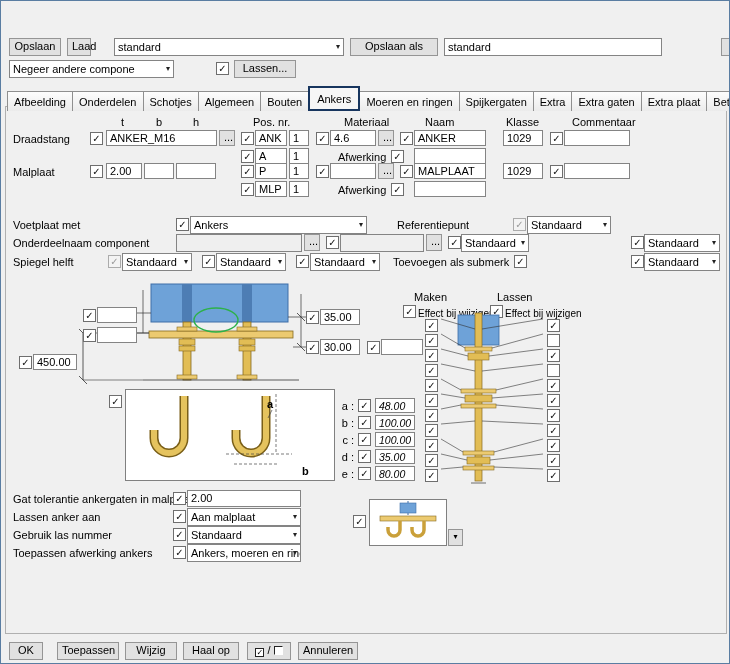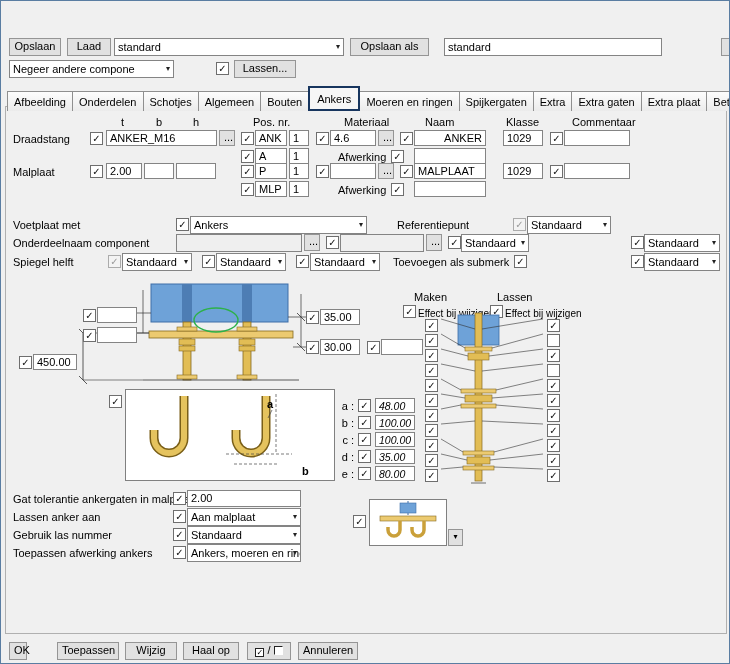--- a/index.html
+++ b/index.html
@@ -56,25 +56,25 @@
   .mini.half { border-color:transparent; border-top:1px solid #222; border-left:1px solid #222; }
   svg { display:block; }
 </style>
 </head>
 <body>
 
 <div class="win">
 
 
   <div class="btn" style="left:8px;top:37px;width:52px;">Opslaan</div>
-  <div class="btn" style="left:66px;top:37px;width:44px;">Laad</div>
+  <div class="btn" style="left:66px;top:37px;width:24px;">Laad</div>
   <div class="combo" style="left:113px;top:37px;width:230px;">
     <span>standard</span><span class="arr">▾</span>
   </div>
-  <div class="btn" style="left:349px;top:37px;width:79px;">Opslaan als</div>
+  <div class="btn" style="left:349px;top:37px;width:88px;">Opslaan als</div>
   <div class="field" style="left:443px;top:37px;width:218px;height:18px;line-height:15px;">standard</div>
   <div class="btn" style="left:674px;top:37px;width:48px;margin-left:46px;">Help...</div>
 
   <div class="combo" style="left:8px;top:59px;width:165px;">
     <span>Negeer andere compone</span><span class="arr">▾</span>
   </div>
   <div class="cb" style="left:215px;top:61px;">✓</div>
   <div class="btn" style="left:233px;top:59px;width:62px;">Lassen...</div>
 
   <div class="tabs" id="tabs">
@@ -106,21 +106,21 @@
   <div class="cb" style="left:89px;top:131px;">✓</div>
   <div class="field" style="left:105px;top:129px;width:111px;">ANKER_M16</div>
   <div class="btn" style="left:218px;top:129px;width:16px;height:16px;line-height:12px;">...</div>
   <div class="cb" style="left:240px;top:131px;">✓</div>
   <div class="field" style="left:254px;top:129px;width:32px;">ANK</div>
   <div class="field" style="left:288px;top:129px;width:20px;">1</div>
   <div class="cb" style="left:315px;top:131px;">✓</div>
   <div class="field" style="left:329px;top:129px;width:46px;">4.6</div>
   <div class="btn" style="left:377px;top:129px;width:16px;height:16px;line-height:12px;">...</div>
   <div class="cb" style="left:399px;top:131px;">✓</div>
-  <div class="field" style="left:413px;top:129px;width:72px;text-align:right;">ANKER</div>
+  <div class="field" style="left:413px;top:129px;width:72px;">ANKER</div>
   <div class="field" style="left:502px;top:129px;width:40px;">1029</div>
   <div class="cb" style="left:549px;top:131px;">✓</div>
   <div class="field" style="left:563px;top:129px;width:66px;"></div>
 
   <div class="cb" style="left:240px;top:149px;">✓</div>
   <div class="field" style="left:254px;top:147px;width:32px;">A</div>
   <div class="field" style="left:288px;top:147px;width:20px;">1</div>
   <div class="lbl" style="left:337px;top:150px;width:46px;text-align:right;">Afwerking</div>
   <div class="cb" style="left:390px;top:149px;">✓</div>
   <div class="field" style="left:413px;top:147px;width:72px;"></div>
@@ -383,21 +383,21 @@
     <svg width="76" height="45" viewBox="0 0 76 45">
       <line x1="38" y1="1" x2="38" y2="18" stroke="#3e6ea8" stroke-width="1" stroke-dasharray="2,2"></line>
       <rect x="30" y="3" width="16" height="10" fill="#6ea2d8" stroke="#3e6ea8" stroke-width="0.6"></rect>
       <rect x="10" y="16" width="56" height="5" fill="#ecca70" stroke="#86691e" stroke-width="0.6"></rect>
       <path d="M30,21 v9 a6,6 0 0 1 -12,0 v-3" fill="none" stroke="#caa03a" stroke-width="3.5"></path>
       <path d="M54,21 v9 a6,6 0 0 1 -12,0 v-3" fill="none" stroke="#caa03a" stroke-width="3.5"></path>
     </svg>
   </div>
   <div class="btn" style="left:447px;top:528px;width:15px;height:17px;line-height:14px;font-size:8px;">▾</div>
 
-  <div class="btn" style="left:8px;top:641px;width:18px;">OK</div>
+  <div class="btn" style="left:8px;top:641px;width:34px;">OK</div>
   <div class="btn" style="left:56px;top:641px;width:62px;">Toepassen</div>
   <div class="btn" style="left:124px;top:641px;width:52px;">Wijzig</div>
   <div class="btn" style="left:182px;top:641px;width:56px;">Haal op</div>
   <div class="btn" style="left:246px;top:641px;width:44px;">
     <span class="mini">✓</span>
     <span>/</span>
     <span class="mini half"></span>
   </div>
   <div class="btn" style="left:297px;top:641px;width:60px;">Annuleren</div>
 

